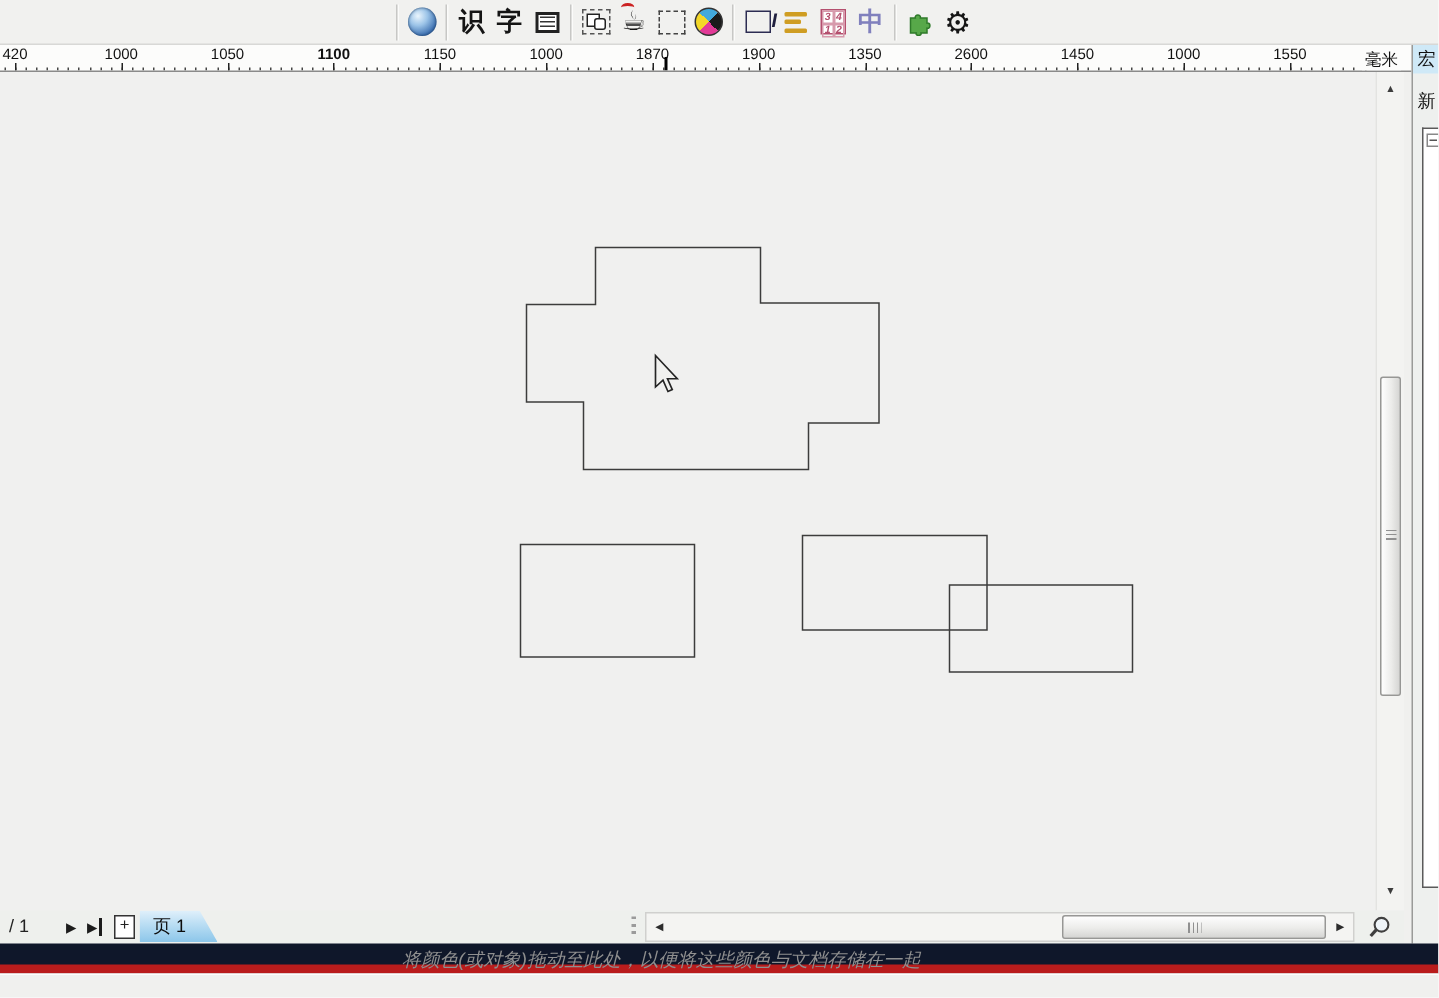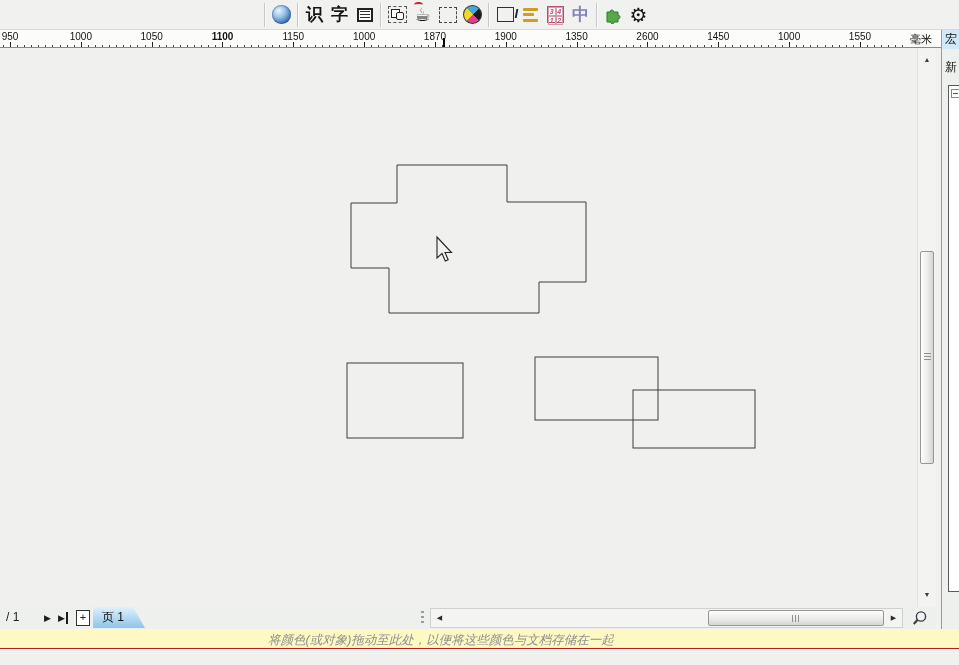--- a/index.html
+++ b/index.html
@@ -94,22 +94,22 @@
   .hs-btn{position:absolute;top:0;width:15px;height:18px;display:flex;align-items:center;justify-content:center;
           font-size:7px;color:#2c2c2c;}
   .hs-left{left:1px;} .hs-right{right:1px;}
   .hthumb{position:absolute;left:277px;top:1px;width:176px;height:16px;border:1px solid #979795;border-radius:2px;
           background:linear-gradient(180deg,#fefefe,#ececea 55%,#d5d5d3);box-sizing:border-box;}
   .hthumb::after{content:"";position:absolute;left:83px;top:4px;width:9px;height:7px;
                  background:repeating-linear-gradient(90deg,#909090 0 1px,transparent 1px 3px);}
   .zoombtn{position:absolute;left:906px;top:0px;width:26px;height:22px;display:flex;align-items:center;justify-content:center;}
 
   
-  .statusbar{position:absolute;left:0;top:629px;width:959px;height:20px;background:#fef9c3;
-             border-bottom:1px solid #b91c1c;box-sizing:border-box;}
+  .statusbar{position:absolute;left:0;top:629px;width:959px;height:20px;background:#0f172a;
+             border-bottom:6px solid #b91c1c;box-sizing:border-box;}
   .hint{position:absolute;left:268px;top:3px;font-style:italic;font-size:12.5px;color:#8f8f8f;}
   .bstrip{position:absolute;left:0;top:649px;width:959px;height:16px;background:#f0f0ee;border-top:1px solid #fdfdfc;}
 </style>
 </head>
 <body>
 
 <div class="app">
 
   <div class="toolbar">
     <div class="tb-pad"></div>
@@ -292,21 +292,21 @@
       <i class="rdot" style="left: 852.877px;"></i>
       <i class="rdot" style="left: 859.96px;"></i>
       <i class="rdot" style="left: 867.043px;"></i>
       <i class="rdot" style="left: 874.126px;"></i>
       <i class="rdot" style="left: 881.209px;"></i>
       <i class="rdot" style="left: 888.292px;"></i>
       <i class="rdot" style="left: 895.375px;"></i>
       <i class="rdot" style="left: 902.458px;"></i>
       <i class="rdot" style="left: 909.541px;"></i>
       <i class="rtick" style="left: 10px;"></i>
-      <span class="rnum" style="left: 10px;">950</span>
+      <span class="rnum" style="left: 10px;">420</span>
       <i class="rtick" style="left: 80.83px;"></i>
       <span class="rnum" style="left: 80.83px;">1000</span>
       <i class="rtick" style="left: 151.66px;"></i>
       <span class="rnum" style="left: 151.66px;">1050</span>
       <i class="rtick" style="left: 222.49px;"></i>
       <span class="rnum" style="left: 222.49px; font-weight: bold;">1100</span>
       <i class="rtick" style="left: 293.32px;"></i>
       <span class="rnum" style="left: 293.32px;">1150</span>
       <i class="rtick" style="left: 364.15px;"></i>
       <span class="rnum" style="left: 364.15px;">1000</span>

